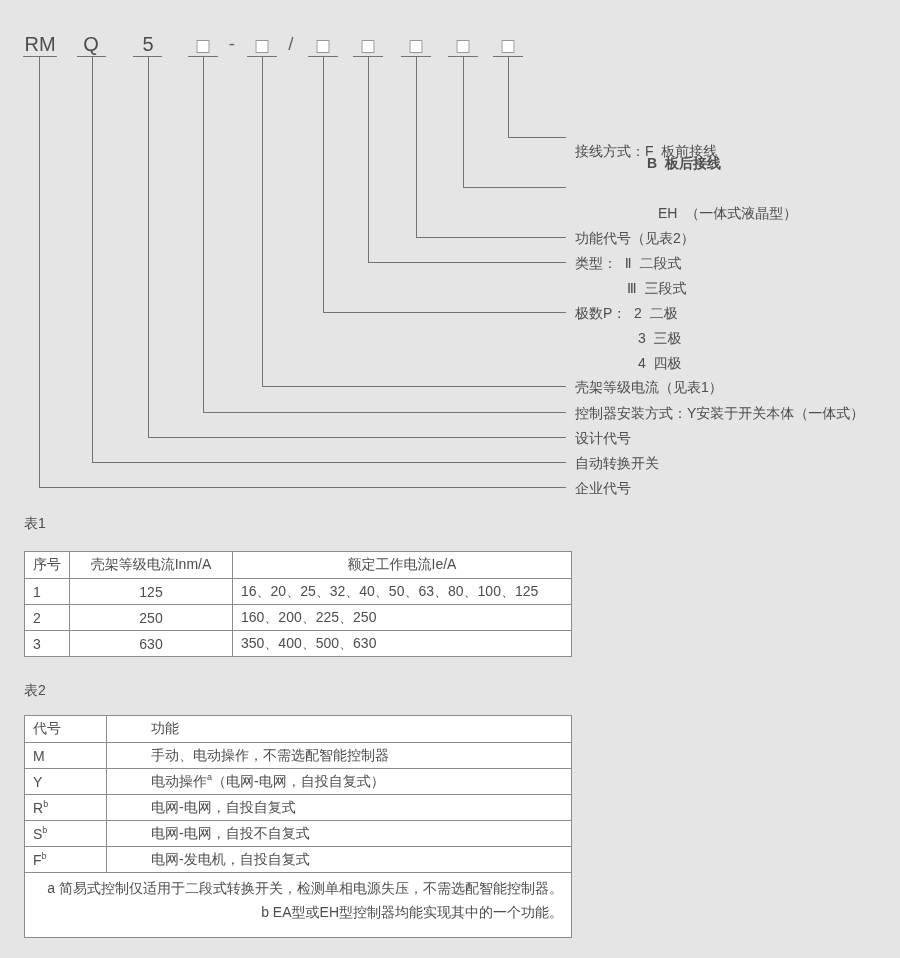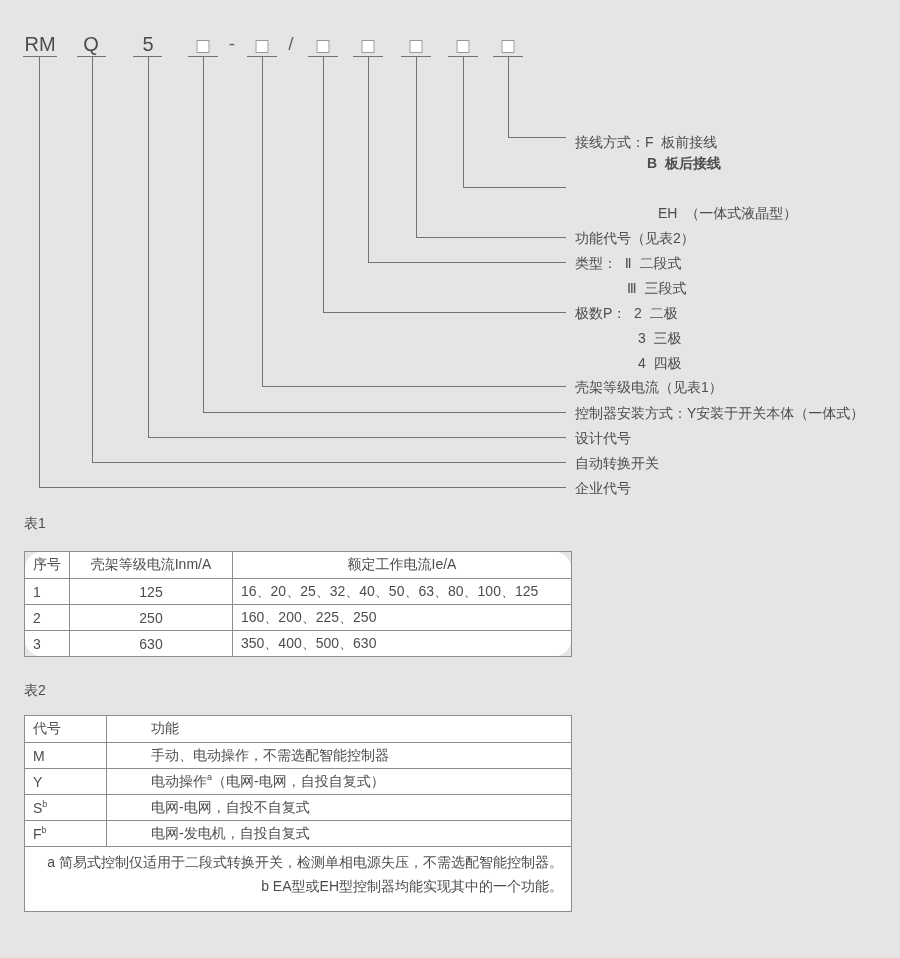--- a/index.html
+++ b/index.html
@@ -30,21 +30,21 @@
   .tbl-title{position:absolute;font-size:14px;color:#4d4d4d;}
   table.doc{
     position:absolute;border-collapse:collapse;table-layout:fixed;
     font-size:14px;color:#4d4d4d;background:#fff;
   }
   table.doc td{
     border:1px solid #8c8c8c;padding:0 0 0 8px;height:25px;
     overflow:hidden;white-space:nowrap;
   }
   table.doc tr.hdr td{height:26px;}
-  #table1{left:24px;top:551px;width:547px;border-radius:20px;}
+  #table1{left:24px;top:551px;width:547px;}
   #table1 td.c{text-align:center;padding:0;}
   #table1 td.list{padding-left:8px;}
   #table2{left:24px;top:715px;width:547px;}
   #table2 td.func{padding-left:44px;}
   #table2 td.foot{
     padding:3px 8px 13px 6px;height:auto;line-height:24px;white-space:normal;text-align:right;
   }
   sup{font-size:9px;line-height:0;vertical-align:super;}
 </style>
 </head>
@@ -85,21 +85,21 @@
   <span class="code-box" style="left:203px;top:40px;"></span>
   <span class="code-sep" style="left:232px;top:33px;">-</span>
   <span class="code-box" style="left:262px;top:40px;"></span>
   <span class="code-sep" style="left:291px;top:33px;">/</span>
   <span class="code-box" style="left:323px;top:40px;"></span>
   <span class="code-box" style="left:368px;top:40px;"></span>
   <span class="code-box" style="left:416px;top:40px;"></span>
   <span class="code-box" style="left:463px;top:40px;"></span>
   <span class="code-box" style="left:508px;top:40px;"></span>
 
-  <span class="dlabel" style="left:575px;top:133px;">接线方式：F  板前接线</span>
+  <span class="dlabel" style="left:575px;top:142px;">接线方式：F  板前接线</span>
   <span class="dlabel" style="left:647px;top:154px;font-weight:bold;">B  板后接线</span>
   <span class="dlabel" style="left:658px;top:204px;">EH  （一体式液晶型）</span>
   <span class="dlabel" style="left:575px;top:229px;">功能代号（见表2）</span>
   <span class="dlabel" style="left:575px;top:254px;">类型：  Ⅱ  二段式</span>
   <span class="dlabel" style="left:627px;top:279px;">Ⅲ  三段式</span>
   <span class="dlabel" style="left:575px;top:304px;">极数P：  2  二极</span>
   <span class="dlabel" style="left:638px;top:329px;">3  三极</span>
   <span class="dlabel" style="left:638px;top:354px;">4  四极</span>
   <span class="dlabel" style="left:575px;top:378px;">壳架等级电流（见表1）</span>
   <span class="dlabel" style="left:575px;top:404px;">控制器安装方式：Y安装于开关本体（一体式）</span>
@@ -151,20 +151,24 @@
     </tr>
     <tr>
       <td><span>M</span><sup></sup></td>
       <td class="func"><span>手动、电动操作，不需选配智能控制器</span><sup></sup><span></span></td>
     </tr>
     <tr>
       <td><span>Y</span><sup></sup></td>
       <td class="func"><span>电动操作</span><sup>a</sup><span>（电网-电网，自投自复式）</span></td>
     </tr>
     <tr>
+      <td><span>R</span><sup>b</sup></td>
+      <td class="func"><span>电网-电网，自投自复式</span><sup></sup><span></span></td>
+    </tr>
+    <tr>
       <td><span>S</span><sup>b</sup></td>
       <td class="func"><span>电网-电网，自投不自复式</span><sup></sup><span></span></td>
     </tr>
     <tr>
       <td><span>F</span><sup>b</sup></td>
       <td class="func"><span>电网-发电机，自投自复式</span><sup></sup><span></span></td>
     </tr>
     <tr>
       <td class="foot" colspan="2">
         <div>a 简易式控制仅适用于二段式转换开关，检测单相电源失压，不需选配智能控制器。</div>

